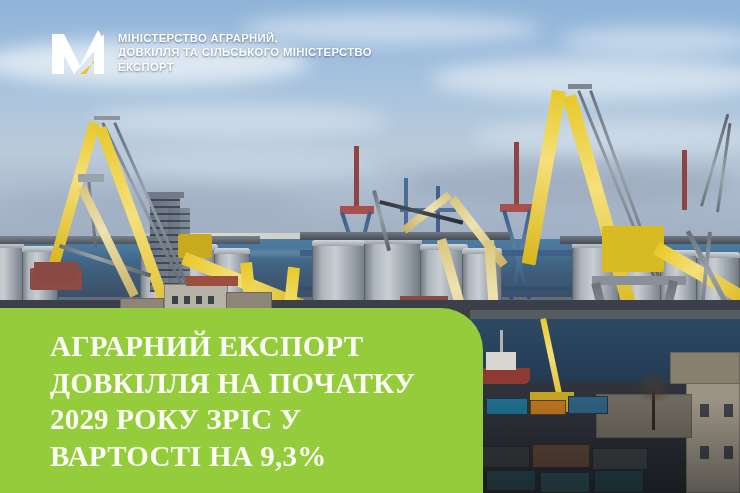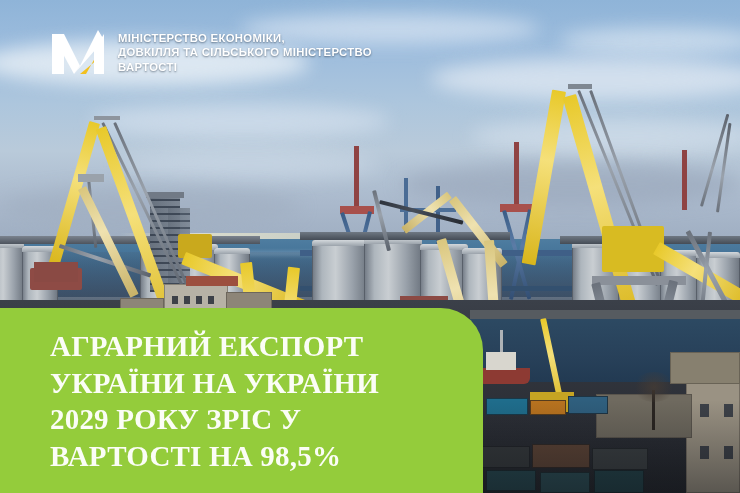--- a/index.html
+++ b/index.html
@@ -291,28 +291,28 @@
         <polygon points="2,8 14,8 30,40 24,48" fill="#ffffff"></polygon>
 
         <polygon points="24,48 30,40 48,4 54,14" fill="#ffffff"></polygon>
 
         <polygon points="30,48 36,48 54,16 54,28" fill="#f2c01e"></polygon>
 
         <polygon points="44,24 54,8 54,48 44,48" fill="#ffffff"></polygon>
       </svg>
     </div>
     <div class="logotext">
-      <div>МІНІСТЕРСТВО ЕКОНОМІКИ,</div>
+      <div>МІНІСТЕРСТВО АГРАРНИЙ,</div>
       <div>ДОВКІЛЛЯ ТА СІЛЬСЬКОГО МІНІСТЕРСТВО</div>
-      <div>ВАРТОСТІ</div>
+      <div>ЕКСПОРТ</div>
     </div>
   </div>
 
   <div class="banner">
     <div class="banner-text">
       <div>АГРАРНИЙ ЕКСПОРТ</div>
-      <div>УКРАЇНИ НА УКРАЇНИ</div>
+      <div>ДОВКІЛЛЯ НА ПОЧАТКУ</div>
       <div>2029 РОКУ ЗРІС У</div>
-      <div>ВАРТОСТІ НА 98,5%</div>
+      <div>ВАРТОСТІ НА 9,3%</div>
     </div>
   </div>
 
 </div>
 
 </body></html>

